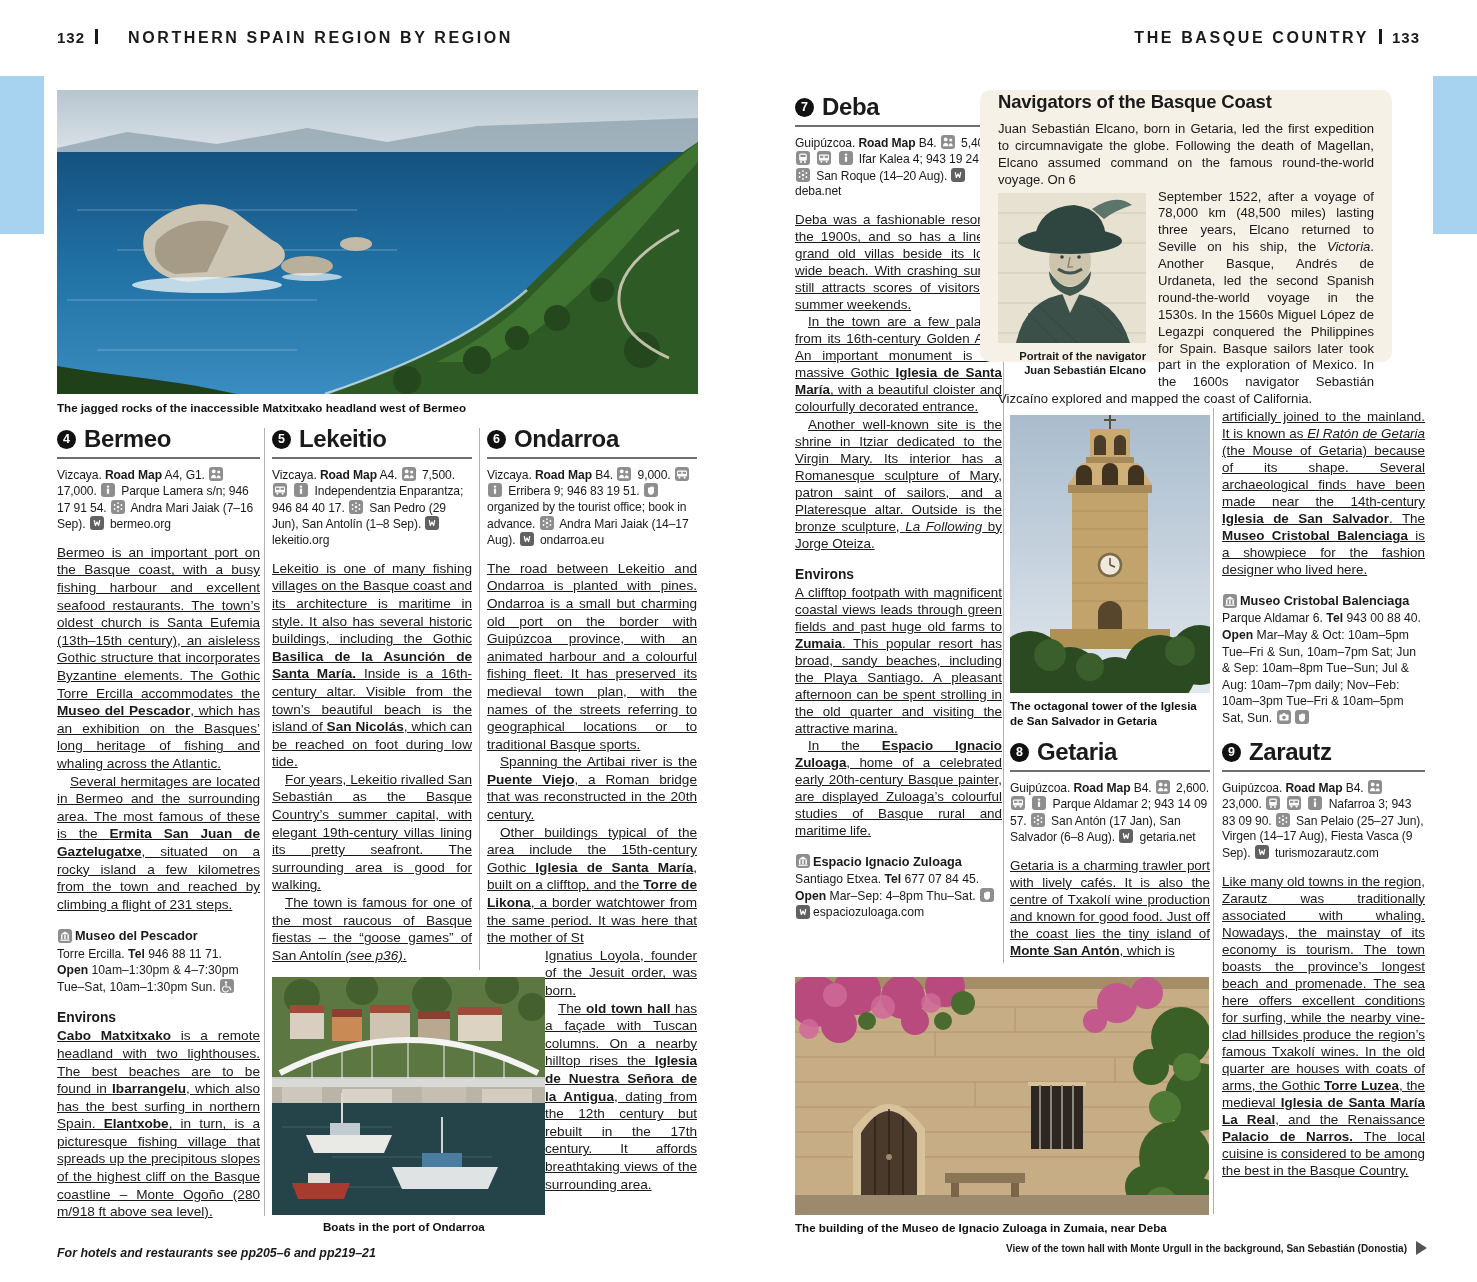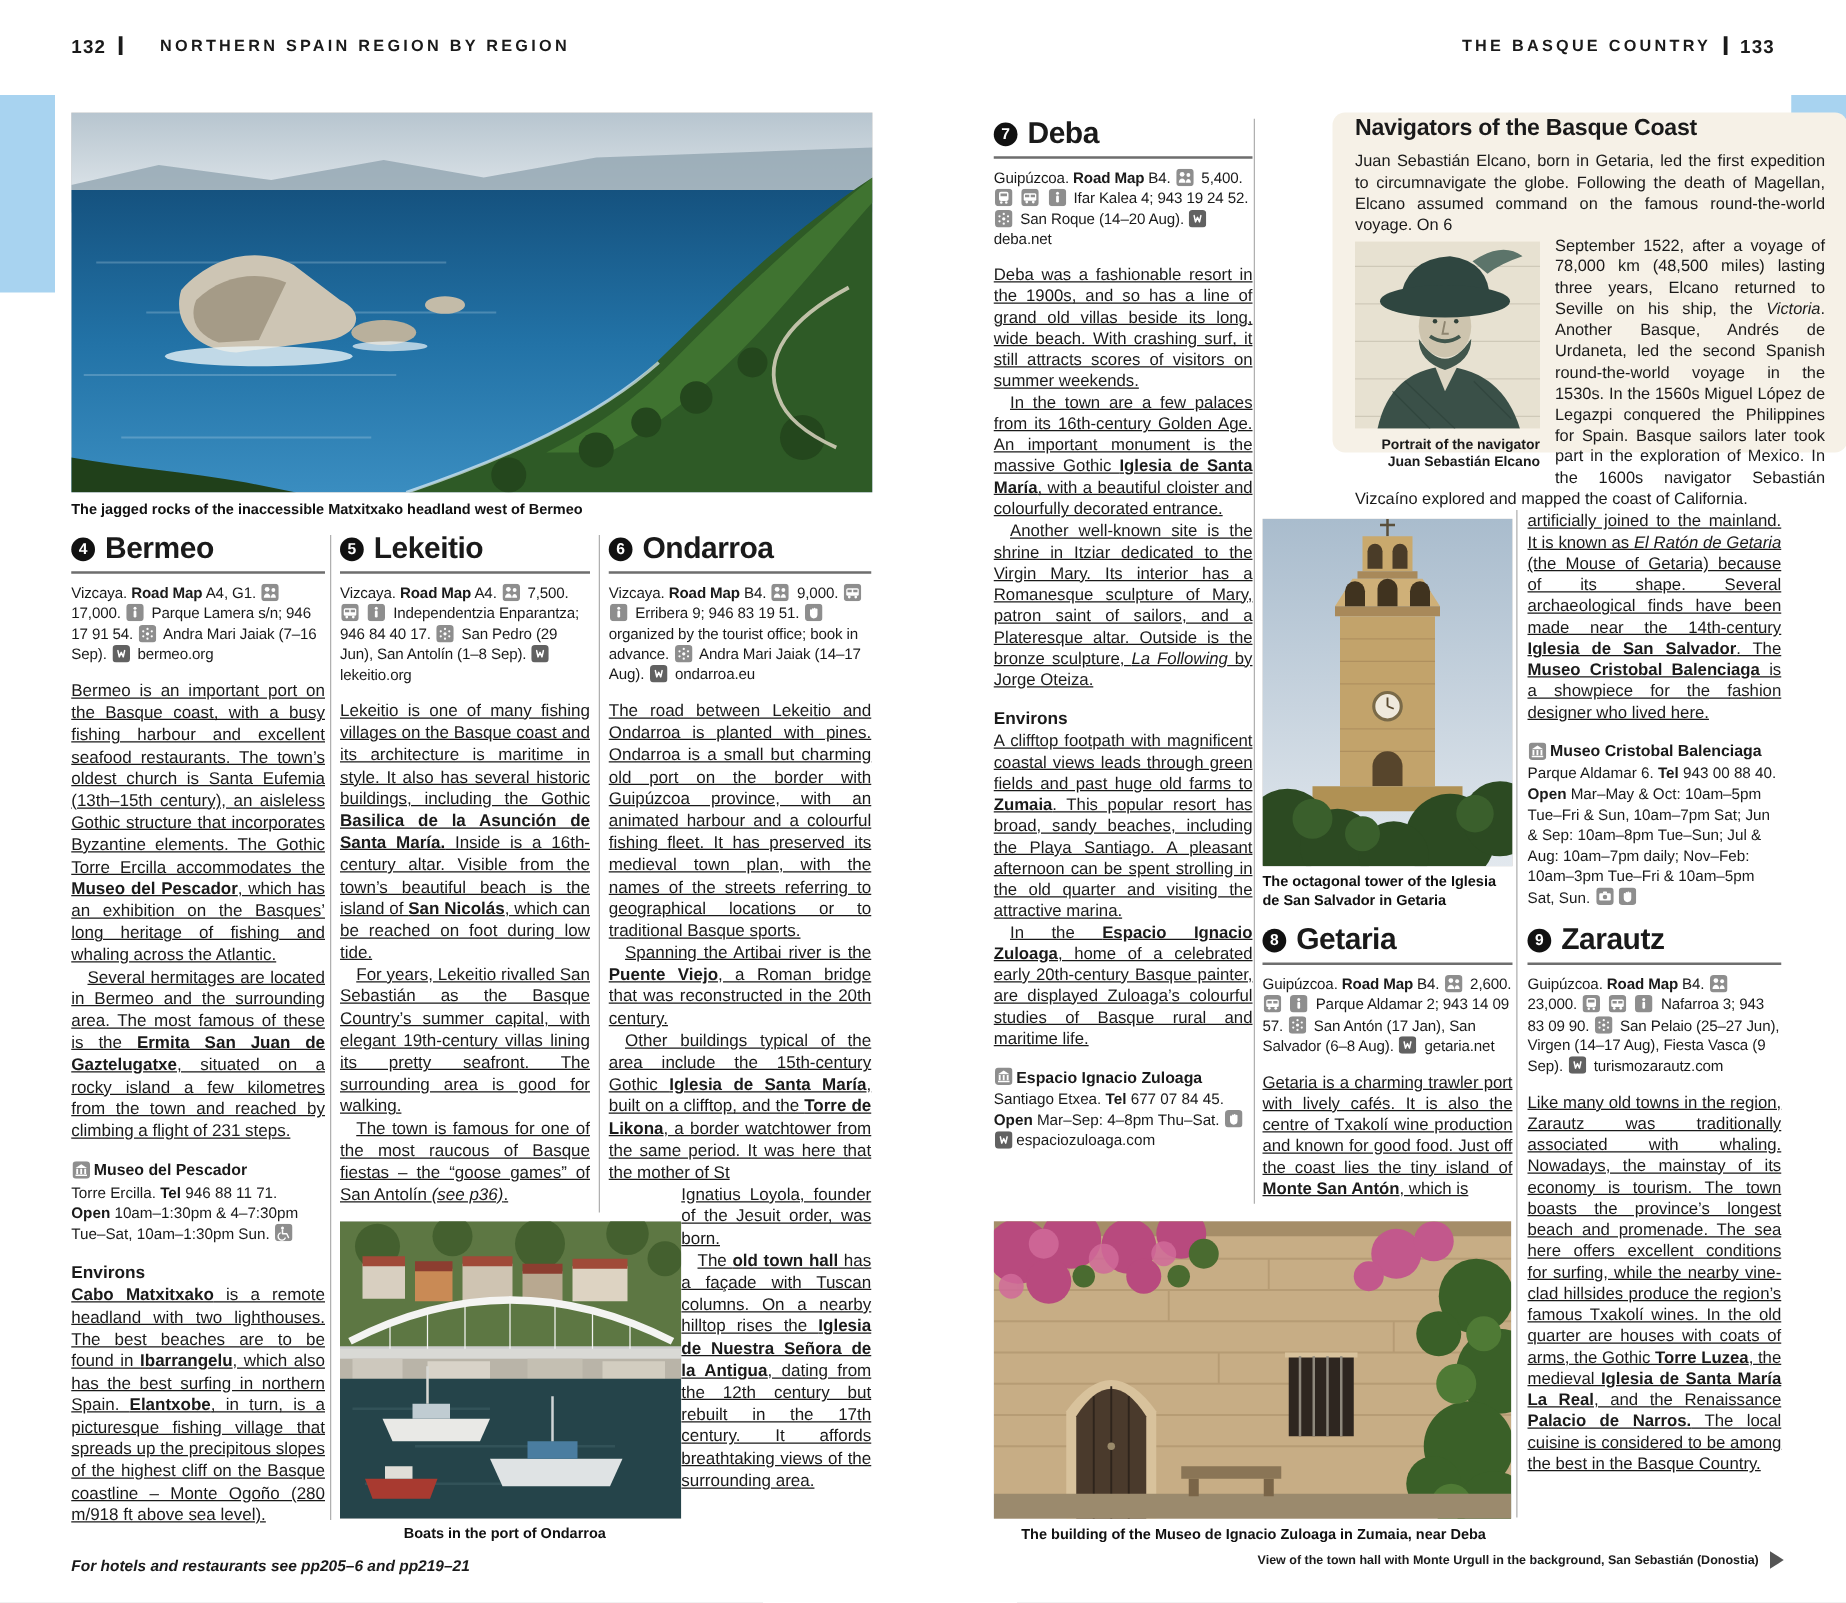--- a/index.html
+++ b/index.html
@@ -1,21 +1,21 @@
 <!DOCTYPE html>
 <html><head>
 <meta charset="utf-8">
 <style>
   html,body{margin:0;padding:0;background:#e8e8e8;}
   .page{position:relative;width:1477px;height:1282px;background:#fff;font-family:"Liberation Sans",sans-serif;color:#1a1a1a;overflow:hidden;margin:0 auto;}
   
   .runhead{position:absolute;top:29px;display:flex;align-items:flex-start;gap:10px;font-weight:bold;}
   .runhead .pg{font-size:15px;letter-spacing:1px;}
   .runhead .bar{width:3px;height:15px;background:#1a1a1a;}
-  .runhead .ttl{font-size:13px;letter-spacing:2.6px;padding-left:20px;}
+  .runhead .ttl{font-size:16px;letter-spacing:2.6px;padding-left:20px;}
   .rh-left{left:57px;}
   .rh-right{right:57px;}
   
   .tab{position:absolute;top:76px;width:44px;height:158px;background:#a8d3f0;}
   .tab-l{left:0;}
   .tab-r{right:0;}
   
   .photo{position:absolute;overflow:hidden;background:#ccc;}
   .photo svg{display:block;width:100%;height:100%;}
   .caption{position:absolute;font-size:11.6px;font-weight:bold;line-height:1.28;color:#111;}
@@ -32,21 +32,21 @@
   .env-head{font-weight:bold;font-size:13.8px;margin:15px 0 2px;}
   .listing{font-size:12.2px;line-height:1.36;margin-top:15px;}
   .listing .name{font-weight:bold;font-size:12.7px;}
   .weblink{font-weight:normal;}
   
   .ic{display:inline-block;width:14px;height:14px;vertical-align:-2.5px;margin:0 3px 0 1px;}
   .ic svg{display:block;width:100%;height:100%;}
   
   .vrule{position:absolute;width:1px;background:#b0b0b0;}
   
-  .navbox{position:absolute;left:1066px;top:90px;width:412px;height:272px;background:#f6f1e7;border-radius:10px;padding:1px 18px;box-sizing:border-box;}
+  .navbox{position:absolute;left:980px;top:90px;width:412px;height:272px;background:#f6f1e7;border-radius:10px;padding:1px 18px;box-sizing:border-box;}
   .navbox h2{font-size:18.5px;margin:0 0 8px;letter-spacing:-0.2px;}
   .navbox p{font-size:13.1px;line-height:1.29;text-align:justify;margin:0;}
   .port-float{float:left;width:148px;margin:4px 12px 2px 0;}
   .port-img{width:148px;height:150px;overflow:hidden;}
   .port-img svg{display:block;width:100%;height:100%;}
   .port-cap{font-size:11.2px;font-weight:bold;line-height:1.25;margin-top:6px;text-align:right;}
   
   .hotels{position:absolute;left:57px;top:1246px;font-size:12.4px;font-weight:bold;font-style:italic;}
   .next-cap{position:absolute;right:50px;top:1241px;font-size:10px;font-weight:bold;display:flex;align-items:center;}
   .tri{display:inline-block;width:0;height:0;border-top:7px solid transparent;border-bottom:7px solid transparent;border-left:11px solid #555;margin-left:9px;}
@@ -745,21 +745,21 @@
           <circle cx="370" cy="130" r="16"></circle>
           <circle cx="392" cy="90" r="14"></circle>
           <circle cx="366" cy="226" r="16"></circle>
         </g>
       <rect y="218" width="414" height="20" fill="#9b8a6d"></rect>
       <rect x="150" y="196" width="80" height="10" fill="#8a7556"></rect>
       <rect x="156" y="206" width="8" height="14" fill="#7a6548"></rect>
         <rect x="216" y="206" width="8" height="14" fill="#7a6548"></rect>
     </svg>
   </div>
-  <div class="caption" style="left:795px;top:1221px;width:414px;margin-left:22px;">The building of the Museo de Ignacio Zuloaga in Zumaia, near Deba</div>
+  <div class="caption" style="left:795px;top:1221px;width:414px;">The building of the Museo de Ignacio Zuloaga in Zumaia, near Deba</div>
 
   <div class="hotels">For hotels and restaurants see pp205–6 and pp219–21</div>
   <div class="next-cap">
     <span>View of the town hall with Monte Urgull in the background, San Sebastián (Donostia)</span>
     <span class="tri"></span>
   </div>
 
 </div>
 
 </body></html>

